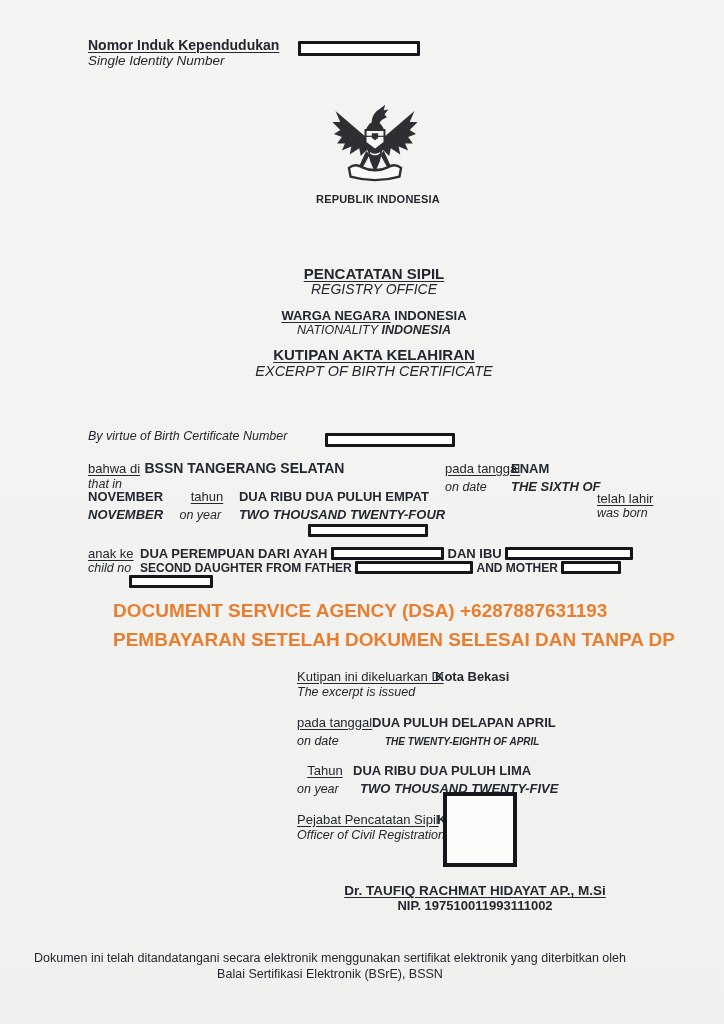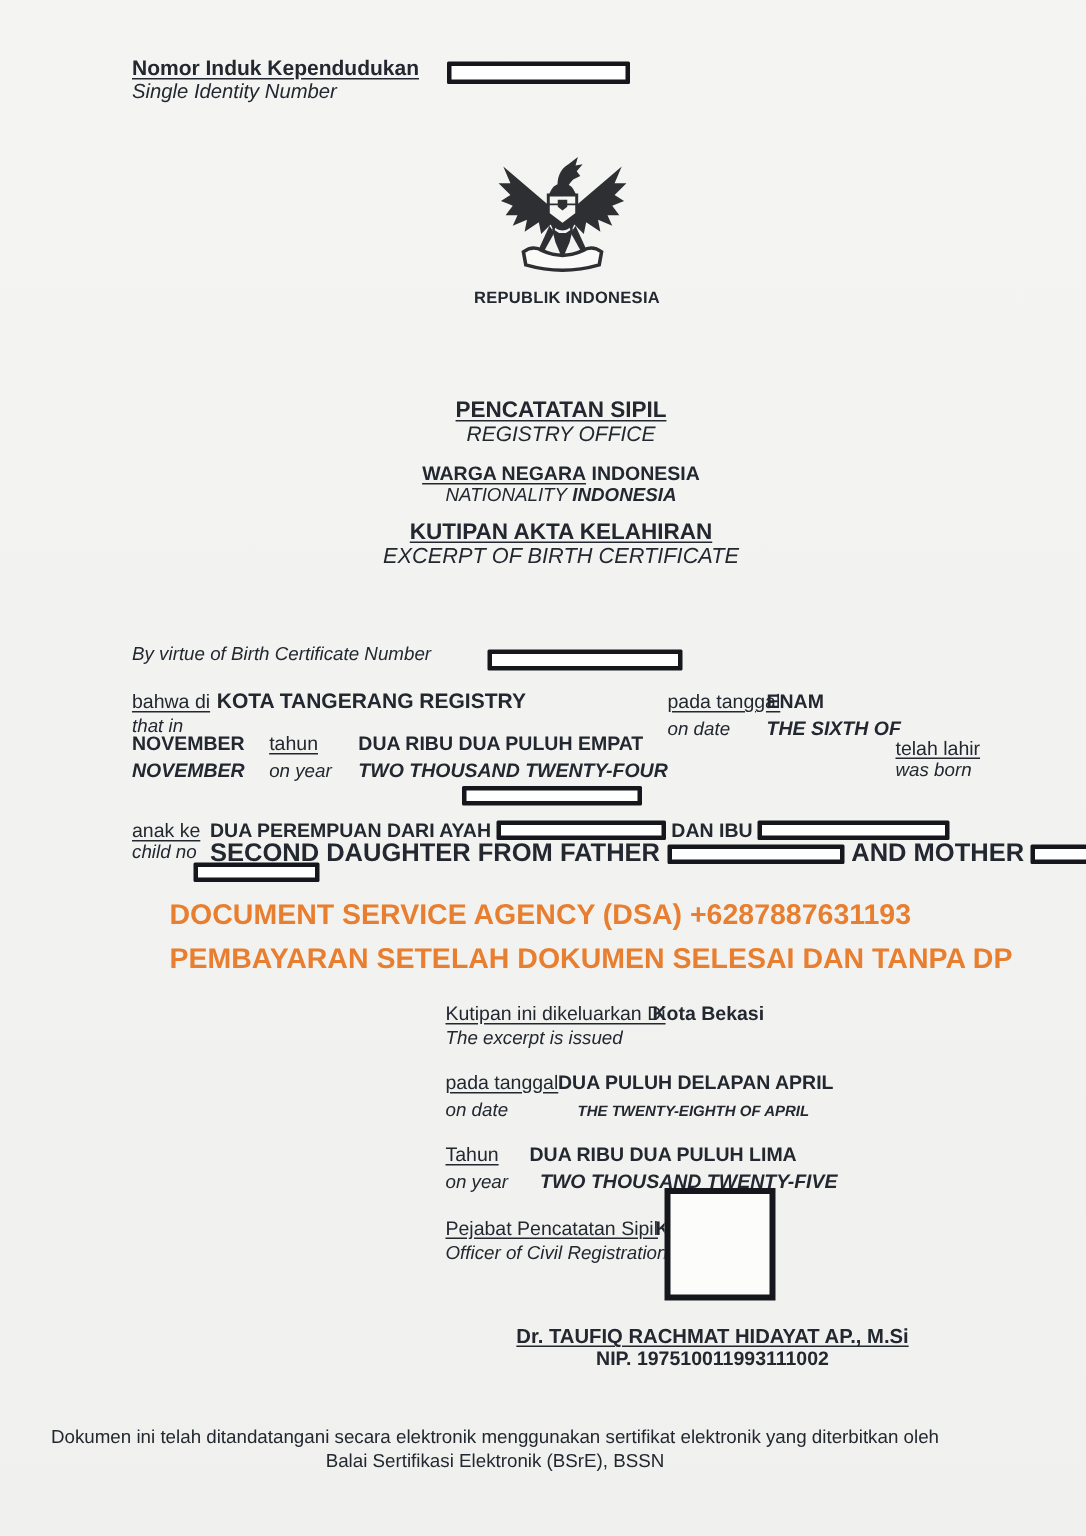--- a/index.html
+++ b/index.html
@@ -10,21 +10,21 @@
   }
   .page{
     position:relative;width:724px;height:1024px;overflow:hidden;
     background:linear-gradient(180deg,#f4f5f3 0%,#f2f3f1 55%,#f0f1ef 100%);
     color:#23272f;
   }
   .abs{position:absolute;}
   .b{font-weight:bold;}
   .it{font-style:italic;}
   .bi{font-weight:bold;font-style:italic;}
-  .und{text-decoration:underline;text-underline-offset:2px;}
+  .und{text-decoration:underline;text-underline-offset:2px;text-align:center;}
   .fs13{font-size:13px;line-height:15px;}
   .fs12{font-size:12.5px;line-height:14.5px;}
   .redact{
     position:absolute;background:#fff;
     border:3px solid #15171c;box-sizing:border-box;border-radius:1px;
   }
   .redact-inline{
     display:inline-block;background:#fff;
     border:3px solid #15171c;box-sizing:border-box;border-radius:1px;
     height:13px;vertical-align:-2px;
@@ -72,21 +72,21 @@
     <div class="b und" style="font-size:15px;line-height:16px;">KUTIPAN AKTA KELAHIRAN</div>
     <div class="it" style="font-size:14.5px;line-height:16px;">EXCERPT OF BIRTH CERTIFICATE</div>
   </div>
 
   <div class="abs" style="left:88px;top:429px;">
     <div class="it fs12">By virtue of Birth Certificate Number</div>
   </div>
   <div class="redact" style="left:325px;top:433px;width:130px;height:14px;"></div>
 
   <div class="abs" style="left:88px;top:459px;">
-    <div class="row-line"><span class="und fs13">bahwa di</span>&nbsp;<span class="b" style="font-size:14px;">KOTA TANGERANG REGISTRY</span></div>
+    <div class="row-line"><span class="und fs13">bahwa di</span>&nbsp;<span class="b" style="font-size:14px;">BSSN TANGERANG SELATAN</span></div>
     <div class="it fs12">that in</div>
   </div>
   <div class="abs" style="left:445px;top:459px;">
     <div class="row-line"><span class="und fs13" style="display:inline-block;width:66px;">pada tanggal</span><span class="b" style="font-size:13px;">ENAM</span></div>
     <div class="row-line"><span class="it fs12" style="display:inline-block;width:66px;">on date</span><span class="bi" style="font-size:13px;">THE SIXTH OF</span></div>
   </div>
 
   <div class="abs" style="left:88px;top:487px;">
     <div class="row-line">
       <span class="b" style="display:inline-block;width:87px;font-size:13px;">NOVEMBER</span>
@@ -110,21 +110,21 @@
     <div class="und fs13">anak ke</div>
     <div class="it fs12">child no</div>
   </div>
   <div class="abs" style="left:140px;top:546px;width:560px;">
     <div class="row-line" style="font-size:13px;line-height:15px;">
       <span class="b">DUA PEREMPUAN DARI AYAH</span>
       <span class="redact-inline" style="width:113px;"></span>
       <span class="b">DAN IBU</span>
       <span class="redact-inline" style="width:128px;"></span>
     </div>
-    <div class="row-line" style="font-size:17px;line-height:15px;">
+    <div class="row-line" style="font-size:12px;line-height:15px;">
       <span class="b">SECOND DAUGHTER FROM FATHER</span>
       <span class="redact-inline" style="width:118px;"></span>
       <span class="b">AND MOTHER</span>
       <span class="redact-inline" style="width:60px;"></span>
     </div>
   </div>
   <div class="redact" style="left:129px;top:575px;width:84px;height:13px;"></div>
 
   <div class="abs b" style="left:113px;top:596px;font-size:19px;line-height:29px;color:#e87e2f;">
     <div>DOCUMENT SERVICE AGENCY (DSA) +6287887631193</div>

